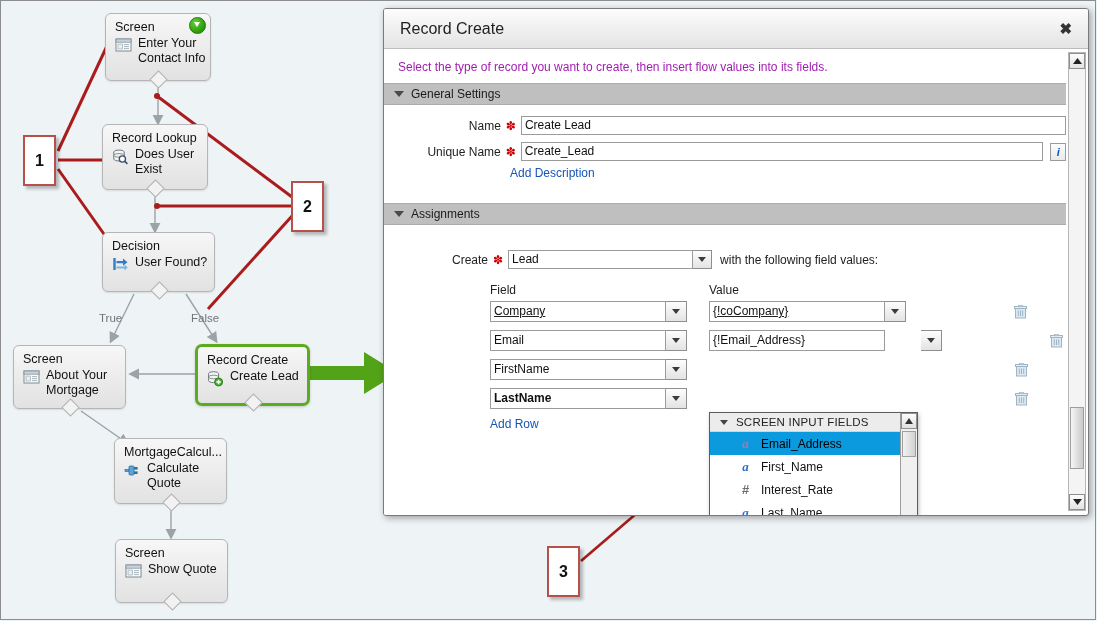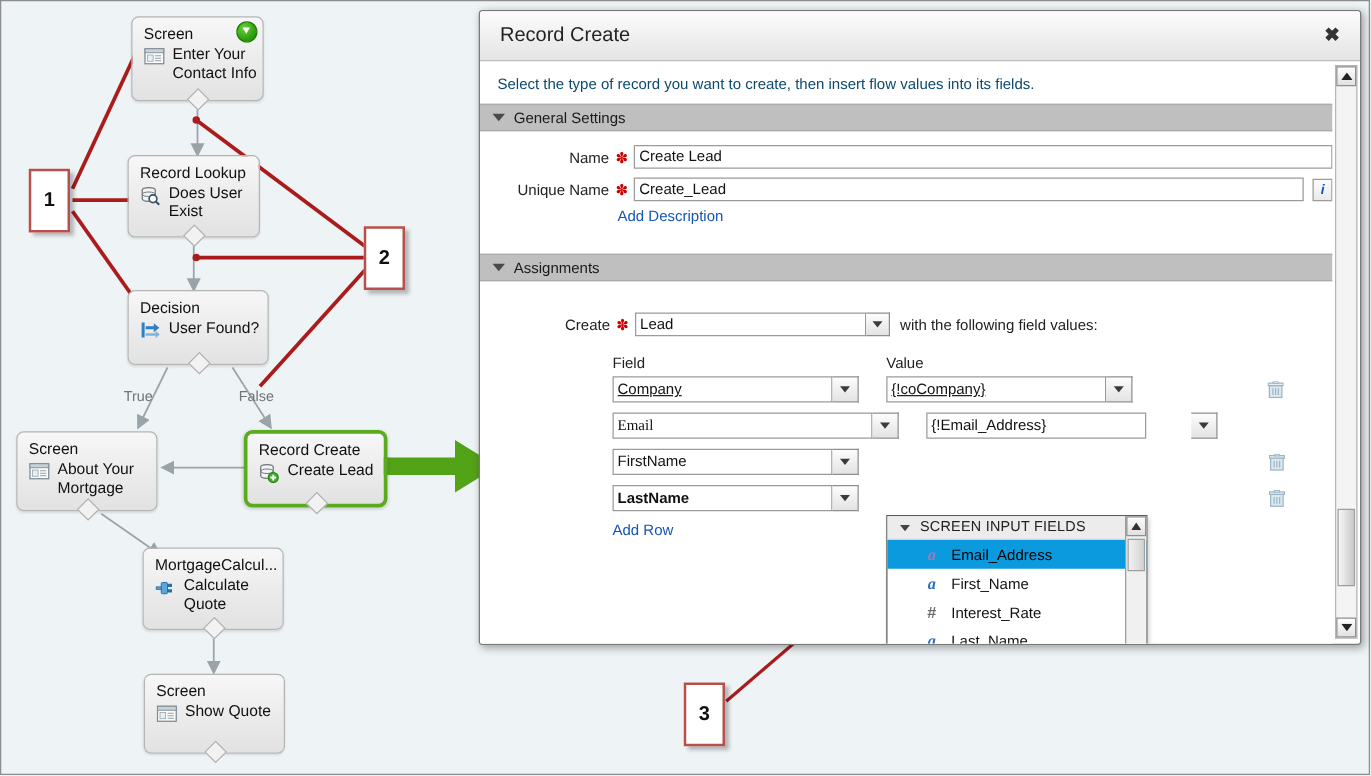--- a/index.html
+++ b/index.html
@@ -108,21 +108,21 @@
   }
   .dlg-title{
     font-size:16px;color:#222;flex:1;
   }
   .dlg-close{
     font-size:15px;font-weight:bold;color:#333;cursor:pointer;
     padding:0 4px;line-height:1;
   }
   .dlg-subtitle{
     padding:10px 14px 9px 14px;
-    font-size:12px;color:#0c4a6e;
+    font-size:12px;color:#a21caf;
     background:#fff;
   }
   .section-header{
     background:#bfbfbf;
     border-top:1px solid #ababab;
     border-bottom:1px solid #ababab;
     padding:3px 6px 3px 10px;
     font-size:12px;color:#1a1a1a;
     display:flex;align-items:center;
   }
@@ -450,21 +450,21 @@
 
   <div class="dlg-body">
 
     <div class="dlg-subtitle">Select the type of record you want to create, then insert flow values into its fields.</div>
 
     <div class="section-header">
       <span class="tri-down"></span>
       <span>General Settings</span>
     </div>
 
-    <div style="padding:4px 0 10px 0;">
+    <div style="padding:4px 0 10px 16px;">
       <div class="form-row">
         <span class="form-label">Name</span>
         <span class="req">✽</span>
         <input class="txt-input" style="width: 562px;" value="Create Lead">
       </div>
       <div class="form-row">
         <span class="form-label">Unique Name</span>
         <span class="req">✽</span>
         <input class="txt-input" style="width: 539px;" value="Create_Lead">
         <span class="info-btn">i</span>
@@ -518,21 +518,21 @@
               <rect x="4.5" y="0.3" width="4" height="1.4" fill="#e8f0f5" stroke="#9db6c6" stroke-width=".8"></rect>
               <line x1="4.3" y1="5.5" x2="4.3" y2="11" stroke="#9db6c6"></line>
               <line x1="6.5" y1="5.5" x2="6.5" y2="11" stroke="#9db6c6"></line>
               <line x1="8.7" y1="5.5" x2="8.7" y2="11" stroke="#9db6c6"></line>
             </svg>
         </span>
       </div>
 
       <div style="display:flex;align-items:center;margin:0 0 8px 106px;">
         <span class="combo">
-          <input class="txt-input" style="width: 208px; height: 21px; line-height: 21px; font-family: Liberation Serif, serif;" value="Email">
+          <input class="txt-input" style="width: 176px; height: 21px; line-height: 21px;" value="Email">
           <span class="combo-btn" style="height:21px;width:21px;">
               <i></i>
             </span>
         </span>
         <span class="combo" style="margin-left:22px;gap:36px;">
           <input class="txt-input" style="width: 176px; height: 21px; line-height: 21px;" value="{!Email_Address}">
           <span class="combo-btn" style="height:21px;width:21px;">
               <i></i>
             </span>
         </span>

